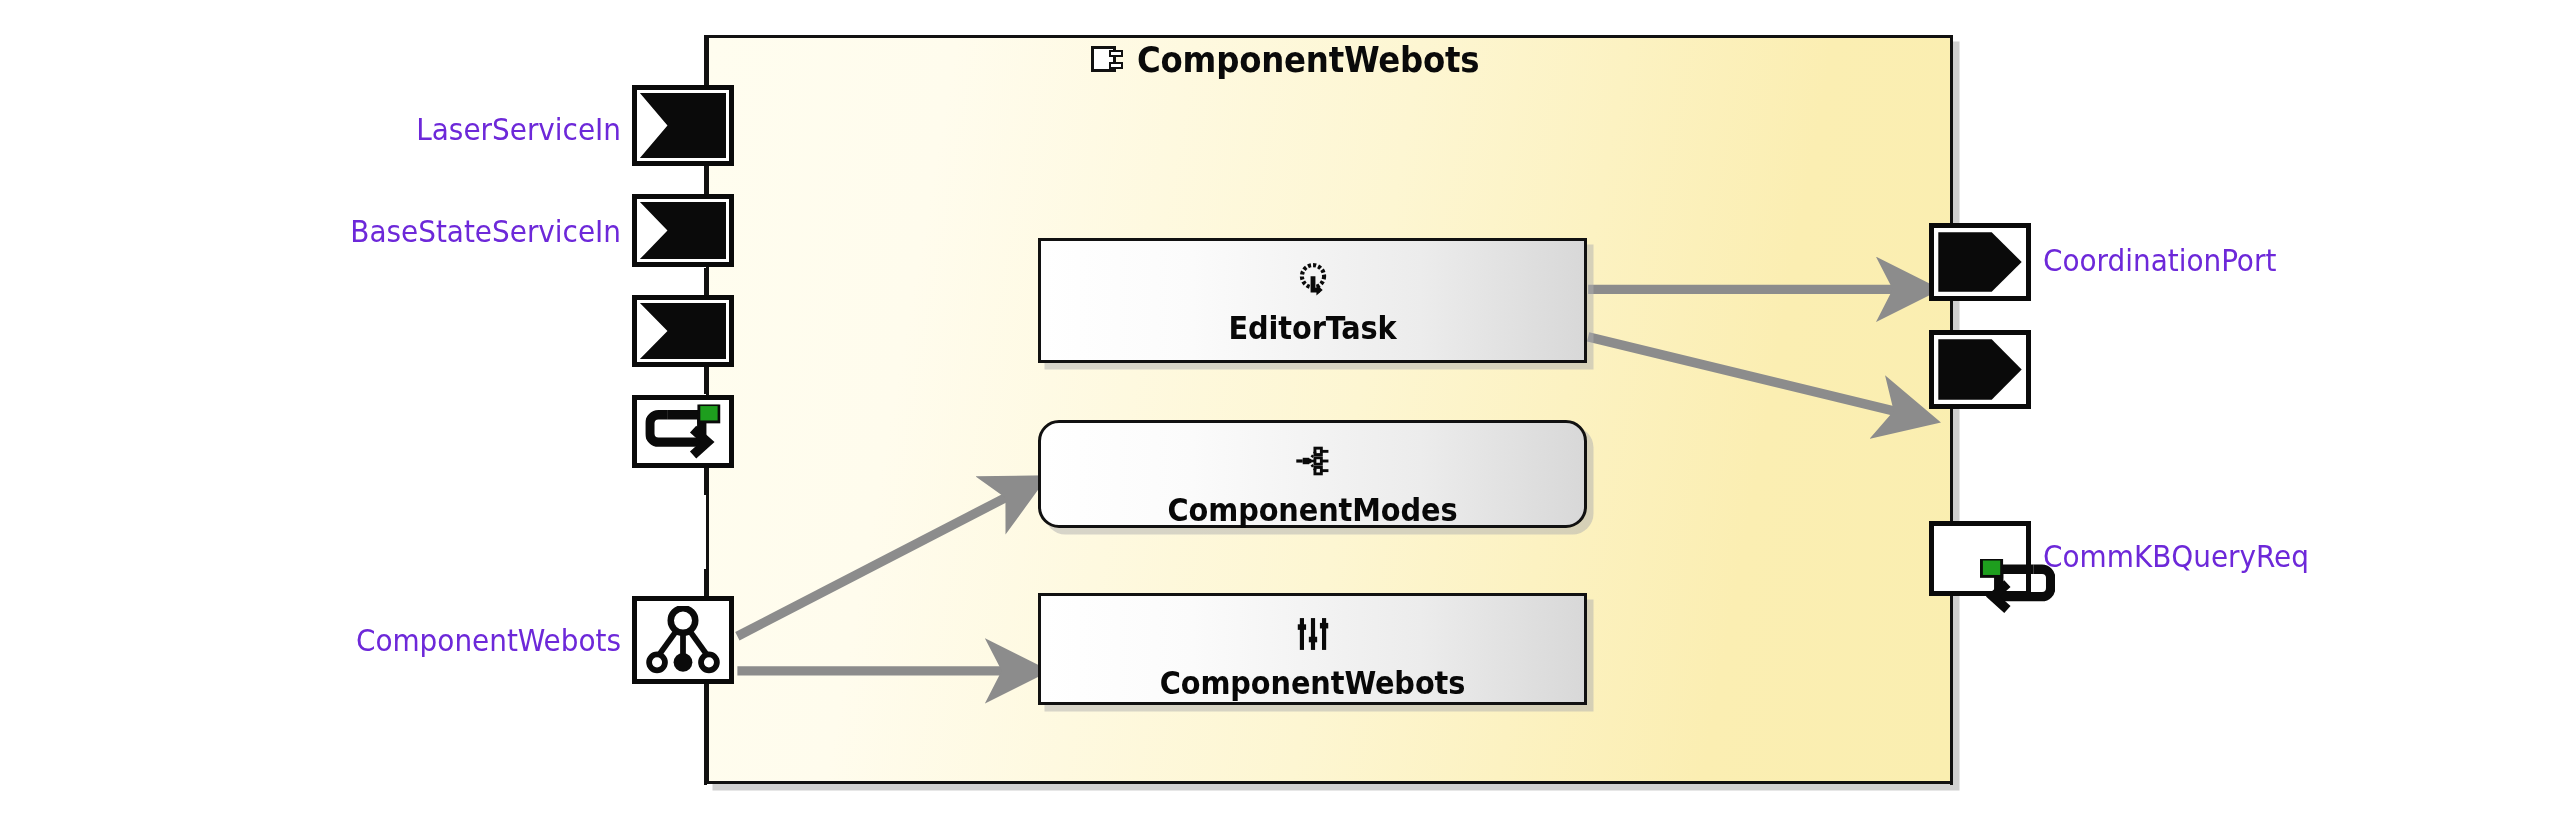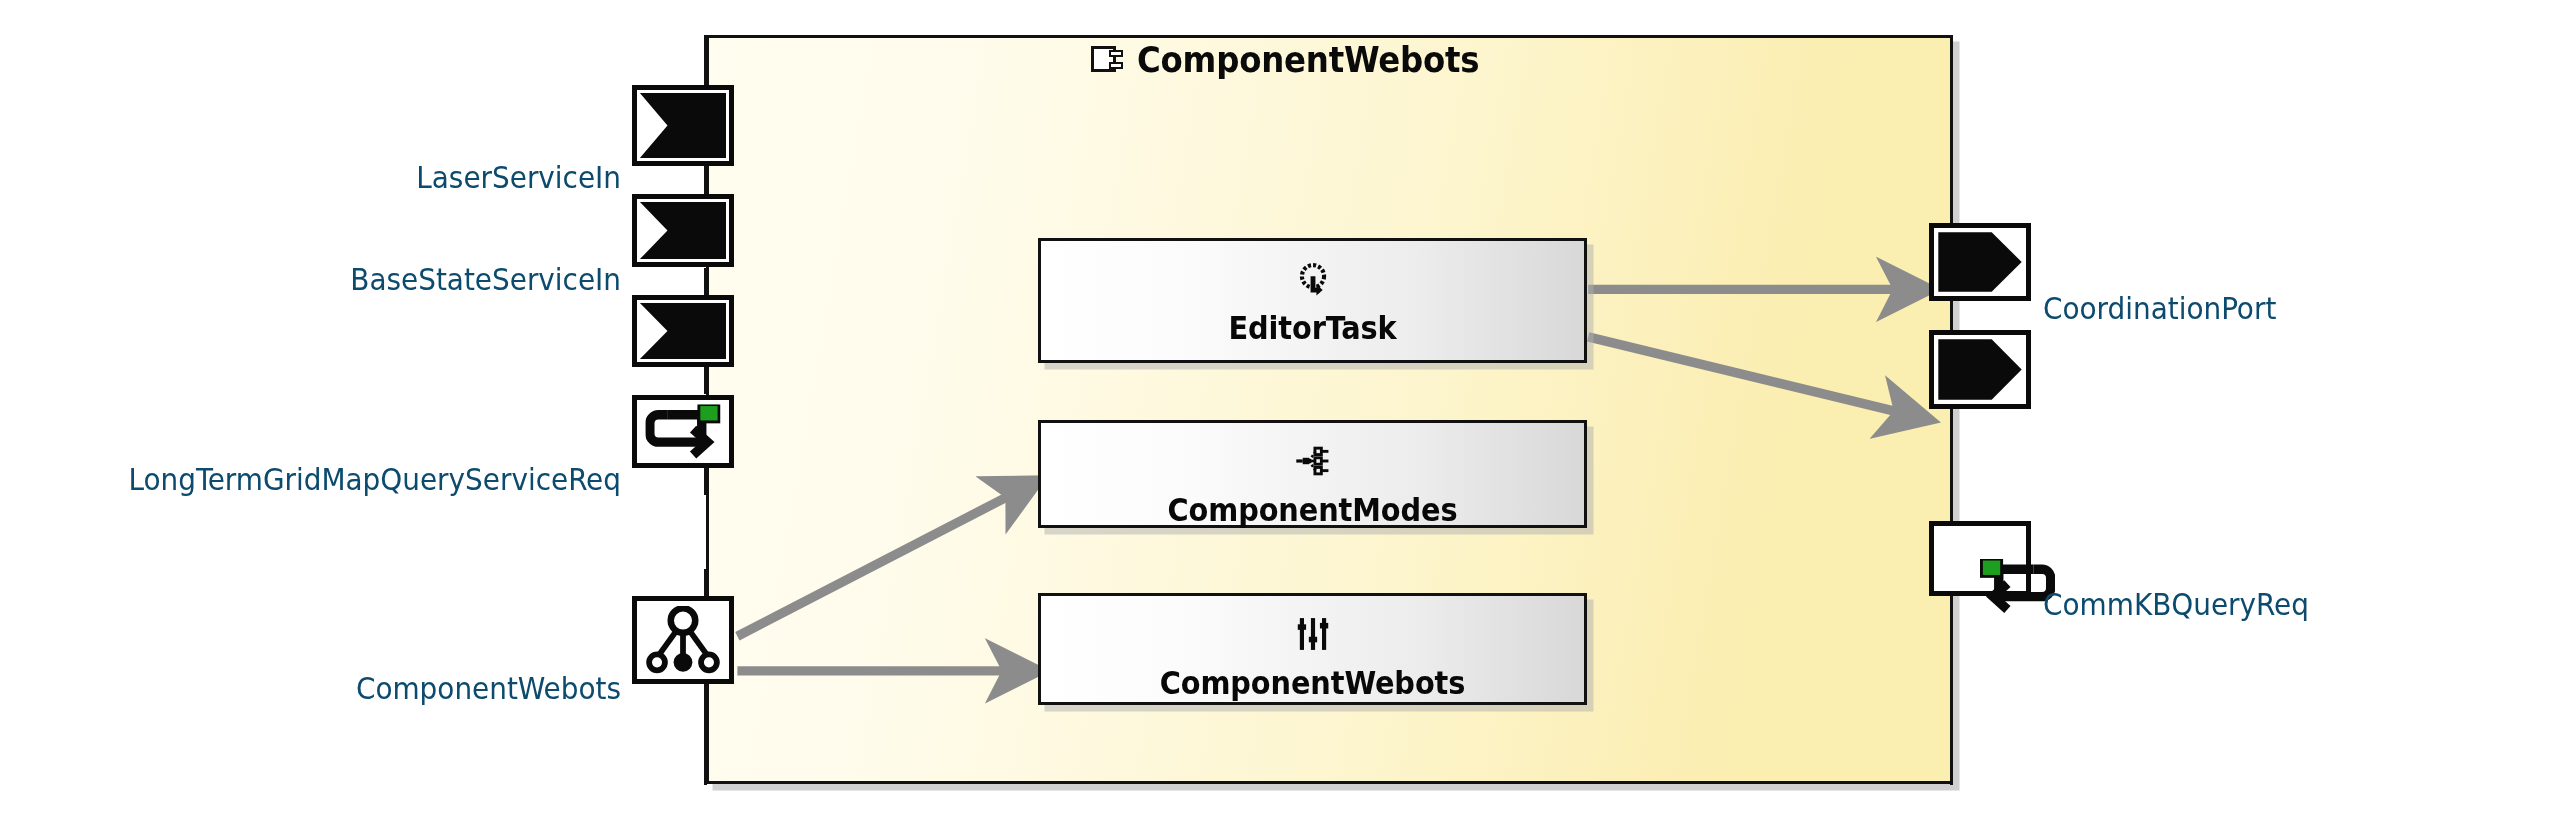--- a/index.html
+++ b/index.html
@@ -53,21 +53,21 @@
   
   .qreq{position:absolute;inset:0;}
   .qreq svg{position:absolute;left:50%;top:50%;transform:translate(-50%,-50%);}
 
   
   .coord{position:absolute;inset:0;}
   .coord svg{position:absolute;left:50%;top:50%;transform:translate(-50%,-50%);}
 
   
   .port-label{
-    position:absolute;font-size:31px;color:#0c4a6e;white-space:nowrap;line-height:1;margin-top:48px;
+    position:absolute;font-size:31px;color:#6d28d9;white-space:nowrap;line-height:1;
   }
   .port-label.left{text-align:right;}
   .port-label.right{text-align:left;}
 
   
   .inner-box{
     position:absolute;box-sizing:border-box;border:3.6px solid #111111;
     background:linear-gradient(90deg,#ffffff 0%,#fbfbfb 28%,#ececec 70%,#d8d8d8 100%);
     box-shadow:6.5px 6.5px 0 rgba(176,176,176,.5);
   }
@@ -158,21 +158,20 @@
   <div class="port" style="left:632px;top:395px;width:102px;height:73px;">
     <span class="qreq">
       <svg width="75" height="55" viewBox="0 0 104 76" xmlns="http://www.w3.org/2000/svg">
         <path d="M30 14 H78 V46" fill="none" stroke="#0a0a0a" stroke-width="13" stroke-linecap="butt"></path>
         <path d="M30 14 H18 a12 12 0 0 0 -12 12 V40 a12 12 0 0 0 12 12 H78" fill="none" stroke="#0a0a0a" stroke-width="13"></path>
         <path d="M66 34 L86 52 L66 70" fill="none" stroke="#0a0a0a" stroke-width="13" stroke-linejoin="miter" stroke-linecap="butt"></path>
         <rect x="74" y="0" width="28" height="24" fill="#1E9E1E" stroke="#0a0a0a" stroke-width="4"></rect>
       </svg>
     </span>
   </div>
-  <div class="port-label left" style="right:1955px;top:416px;">LongTermGridMapQueryServiceReq</div>
 
   <div class="port" style="left:632px;top:596px;width:102px;height:88px;">
     <span class="coord">
       <svg width="75" height="68" viewBox="0 0 104 94" xmlns="http://www.w3.org/2000/svg">
         <circle cx="52" cy="20" r="17" fill="none" stroke="#0a0a0a" stroke-width="9"></circle>
         <line x1="52" y1="37" x2="52" y2="72" stroke="#0a0a0a" stroke-width="8"></line>
         <line x1="43" y1="34" x2="17" y2="70" stroke="#0a0a0a" stroke-width="8"></line>
         <line x1="61" y1="34" x2="87" y2="70" stroke="#0a0a0a" stroke-width="8"></line>
         <circle cx="16" cy="78" r="11" fill="#ffffff" stroke="#0a0a0a" stroke-width="8"></circle>
         <circle cx="52" cy="78" r="13" fill="#0a0a0a"></circle>
@@ -211,21 +210,21 @@
     <div class="row">
       <svg class="ibico" viewBox="0 0 52 52" xmlns="http://www.w3.org/2000/svg">
         <circle cx="26" cy="22" r="16" fill="none" stroke="#0a0a0a" stroke-width="6" stroke-dasharray="4.5 3"></circle>
         <path d="M26 22 L26 42 L36 42" fill="none" stroke="#0a0a0a" stroke-width="7"></path>
         <path d="M31 34 L40 42 L31 50 Z" fill="#0a0a0a"></path>
       </svg>
       <span class="label">EditorTask</span>
     </div>
   </div>
 
-  <div class="inner-box" style="left:1038px;top:420px;width:549px;height:108px;">
+  <div class="inner-box" style="left:1038px;top:420px;width:549px;height:108px;border-radius:21px;">
     <div class="row">
       <svg class="ibico" viewBox="0 0 56 52" xmlns="http://www.w3.org/2000/svg">
         <line x1="2" y1="26" x2="12" y2="26" stroke="#0a0a0a" stroke-width="5"></line>
         <rect x="12" y="21" width="10" height="10" fill="#0a0a0a"></rect>
         <path d="M22 26 L32 11" stroke="#0a0a0a" stroke-width="4" stroke-dasharray="4 3"></path>
         <line x1="22" y1="26" x2="32" y2="26" stroke="#0a0a0a" stroke-width="4"></line>
         <path d="M22 26 L32 41" stroke="#0a0a0a" stroke-width="4" stroke-dasharray="4 3"></path>
         <rect x="31" y="6" width="10" height="10" fill="none" stroke="#0a0a0a" stroke-width="4.5"></rect>
         <rect x="31" y="21" width="10" height="10" fill="none" stroke="#0a0a0a" stroke-width="4.5"></rect>
         <rect x="31" y="36" width="10" height="10" fill="none" stroke="#0a0a0a" stroke-width="4.5"></rect>

